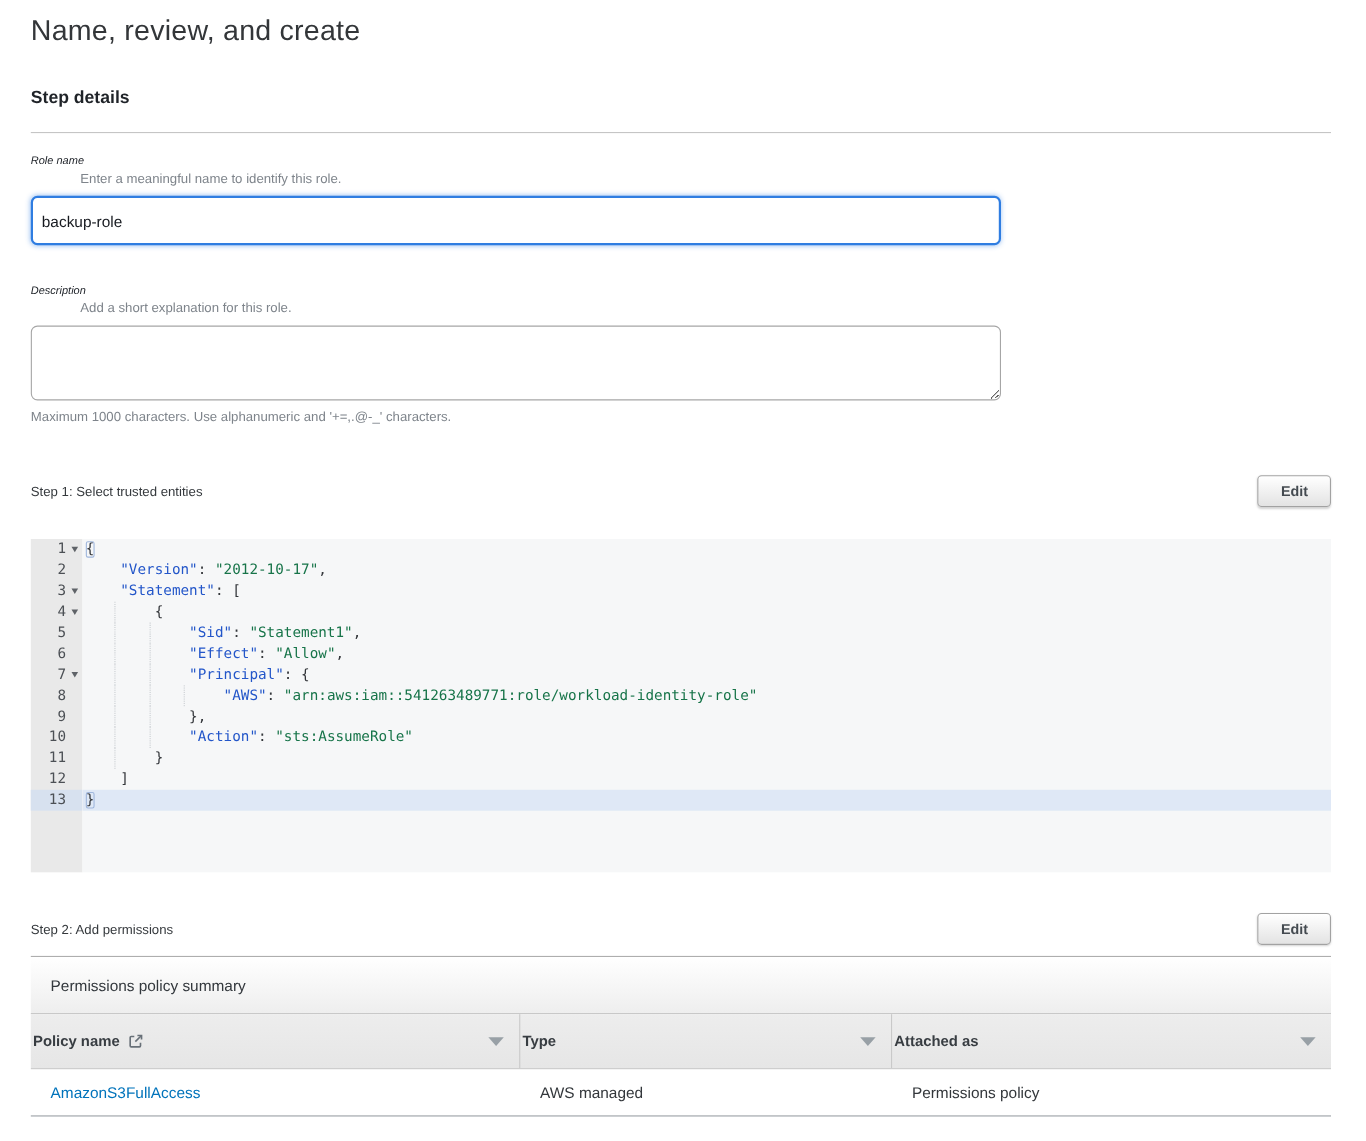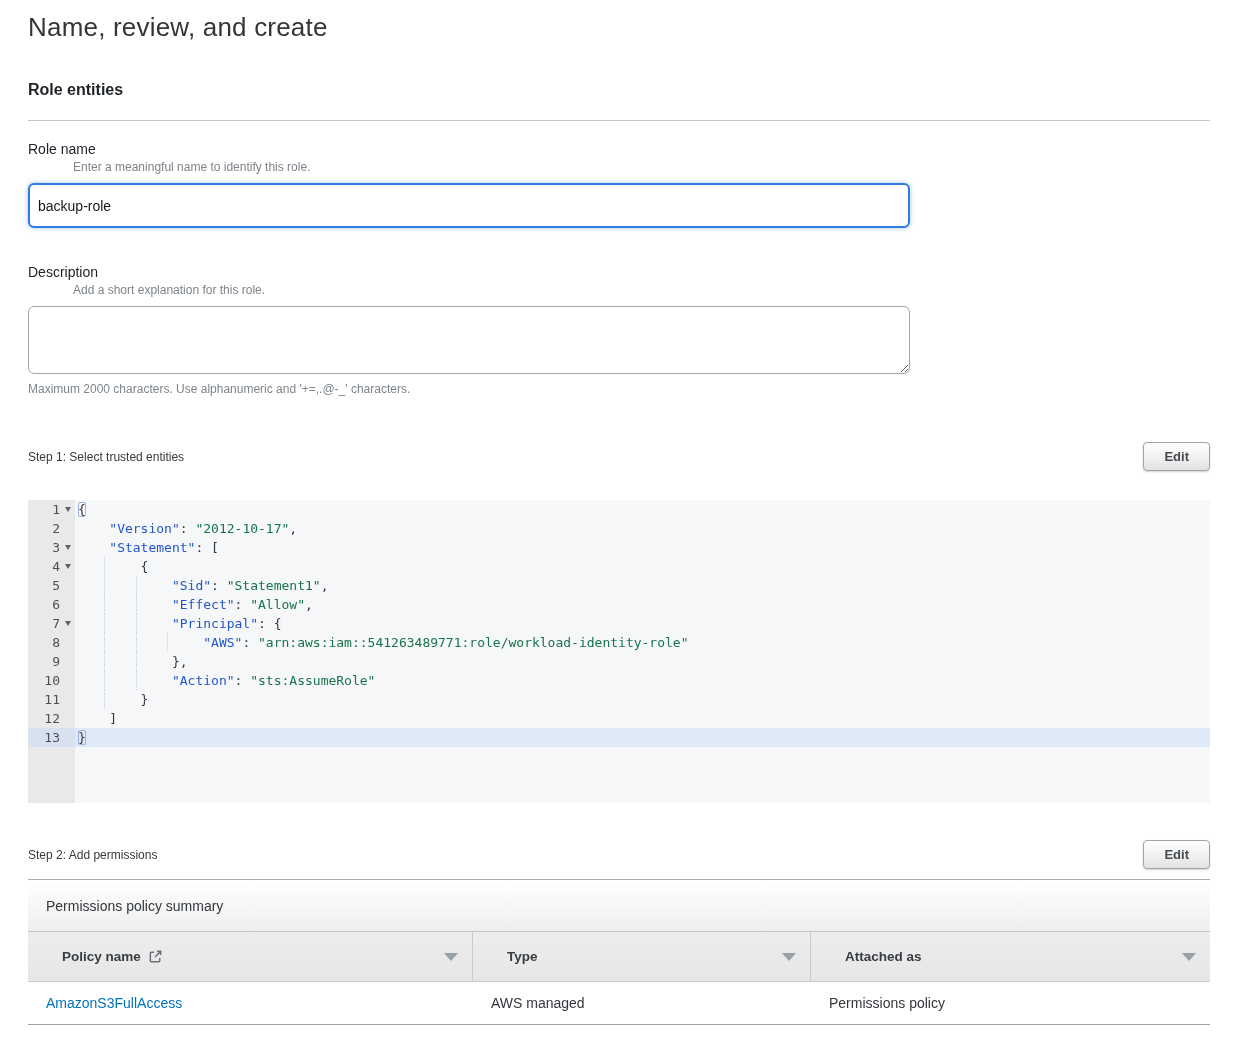--- a/index.html
+++ b/index.html
@@ -9,21 +9,21 @@
     font-family: "Liberation Sans", sans-serif; color: #2b3137;
     overflow: hidden;
   }
   .container { padding: 0 32px 0 28px; }
 
   .page-title { font-size: 26px; font-weight: 400; color: #333639; margin: 12px 0 0; letter-spacing: .2px; }
 
   .section-heading { margin-top: 38px; font-size: 16px; font-weight: 700; color: #1f2328; }
   .divider { margin: 21px 0 0; border: none; border-top: 1px solid #c5c5c5; }
 
-  .field-label { margin-top: 20px; font-size: 14px; color: #21252b; }
+  .field-label { margin-top: 20px; font-size: 10px; color: #21252b; font-style: italic; }
   .field-help { margin-top: 3px; font-size: 12px; color: #7e848b; margin-left: 45px; }
   .field-constraint { margin-top: 8px; font-size: 12px; color: #7e848b; }
 
   .role-name-input {
     display: block; margin-top: 9px; width: 882px; height: 45px;
     padding: 3px 8px; font-size: 14px; font-family: "Liberation Sans", sans-serif; color: #16191f;
     border: 2px solid #2f7de1; border-radius: 6px; outline: none;
     box-shadow: 0 0 5px rgba(47,125,225,.45);
   }
   .description-textarea {
@@ -60,48 +60,48 @@
   .active-line { background: #dfe8f6; }
 
   
   .panel { margin-top: 10px; border-top: 1px solid #aeaeae; }
   .panel-header {
     height: 52px; display: flex; align-items: center; padding-left: 18px;
     background: linear-gradient(#ffffff, #eeeeee); border-bottom: 1px solid #c2c2c2;
     font-size: 14px; color: #33383d;
   }
   .thead { display: flex; height: 50px; background: linear-gradient(#ededed, #e6e6e6); border-bottom: 1px solid #c9c9c9; }
-  .th { display: flex; align-items: center; padding: 0 14px 0 34px; }
+  .th { display: flex; align-items: center; padding: 0 14px 0 2px; }
   .th-label { font-size: 13.5px; font-weight: 700; color: #383d42; }
   .col-1 { width: 445px; } .col-2 { width: 338px; } .col-3 { width: 399px; }
   .th.col-1, .th.col-2 { border-right: 1px solid #c9c9c9; }
   .filter-triangle { margin-left: auto; width: 0; height: 0; border-left: 7px solid transparent; border-right: 7px solid transparent; border-top: 8px solid #98a0a6; cursor: pointer; }
   .ext-link-icon { margin-left: 7px; display: inline-flex; }
   .trow { display: flex; height: 43px; align-items: center; border-bottom: 1px solid #9aa0a5; font-size: 14px; color: #33373b; }
   .td { padding: 0 14px 0 18px; display: flex; align-items: flex-end; }
   .policy-link { color: #0073bb; text-decoration: none; cursor: pointer; }
 </style>
 </head>
 <body>
 
 <div class="container">
 
   <h1 class="page-title">Name, review, and create</h1>
 
-  <div class="section-heading">Role entities</div>
+  <div class="section-heading">Step details</div>
   <hr class="divider">
 
   <div class="field-label">Role name</div>
   <div class="field-help">Enter a meaningful name to identify this role.</div>
   <input class="role-name-input" type="text" value="backup-role" style="">
 
   <div class="field-label" style="margin-top:36px;">Description</div>
   <div class="field-help">Add a short explanation for this role.</div>
   <textarea class="description-textarea" style=""></textarea>
-  <div class="field-constraint">Maximum 2000 characters. Use alphanumeric and '+=,.@-_' characters.</div>
+  <div class="field-constraint">Maximum 1000 characters. Use alphanumeric and '+=,.@-_' characters.</div>
 
   <div class="step-row">
     <div class="step-heading">Step 1: Select trusted entities</div>
     <button class="btn-edit">Edit</button>
   </div>
 
   <div class="editor">
     <div class="editor-gutter">
         <div class="gut-row">
           <span class="num">1</span>

